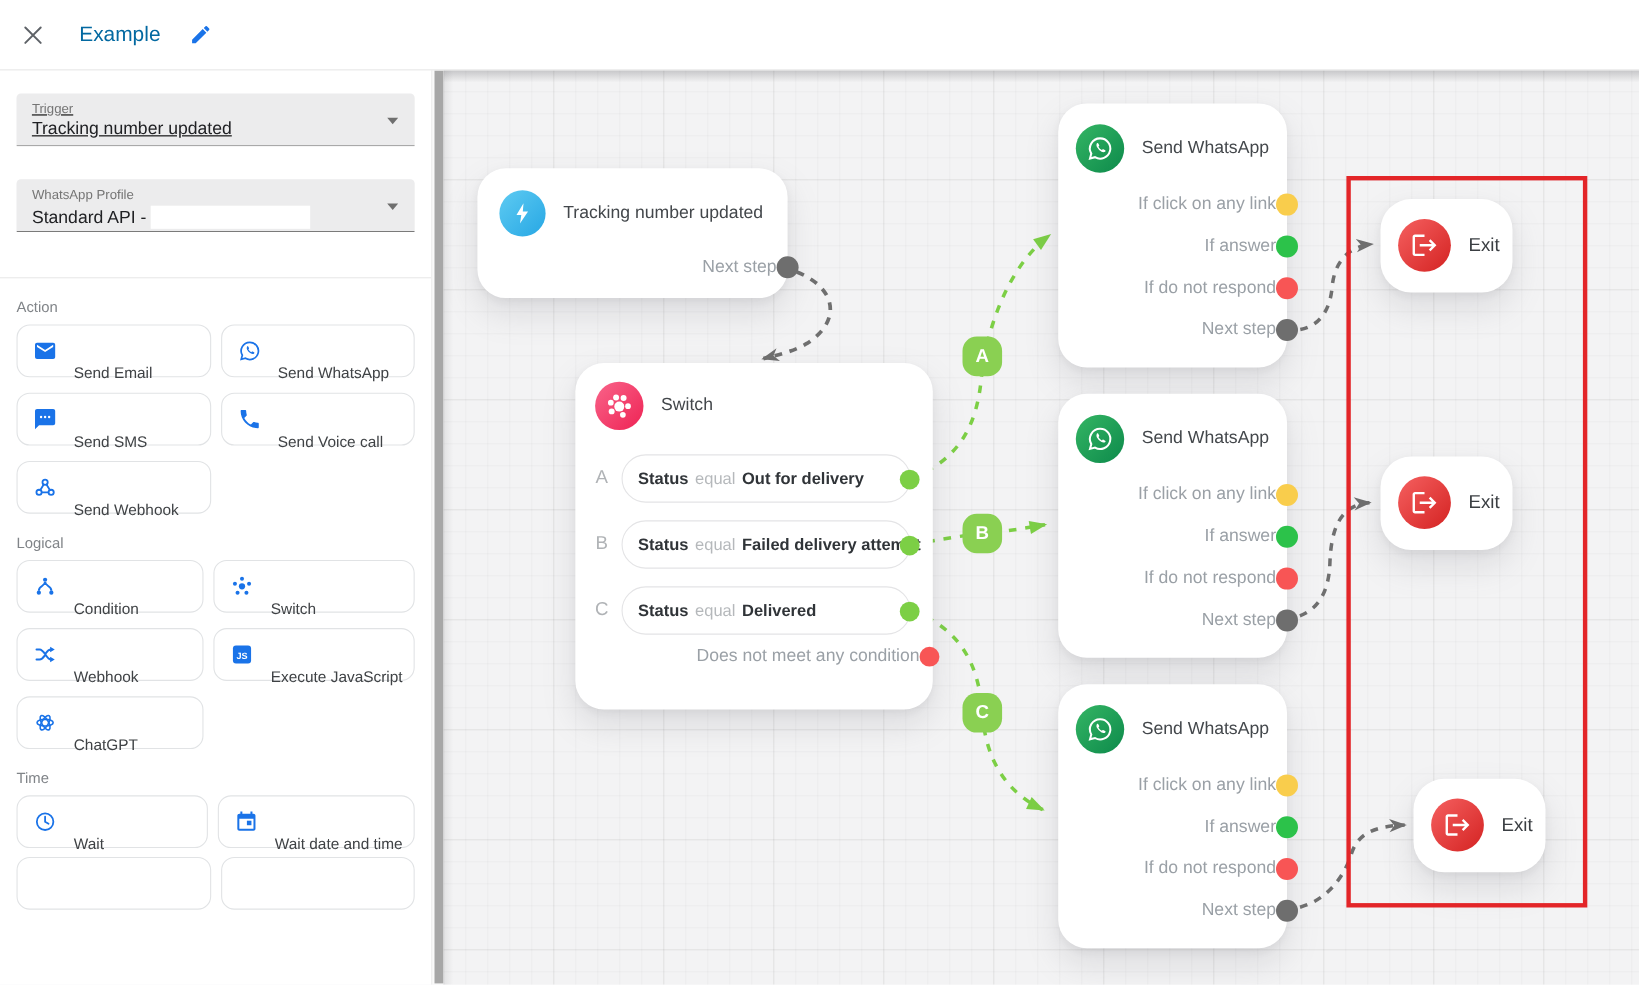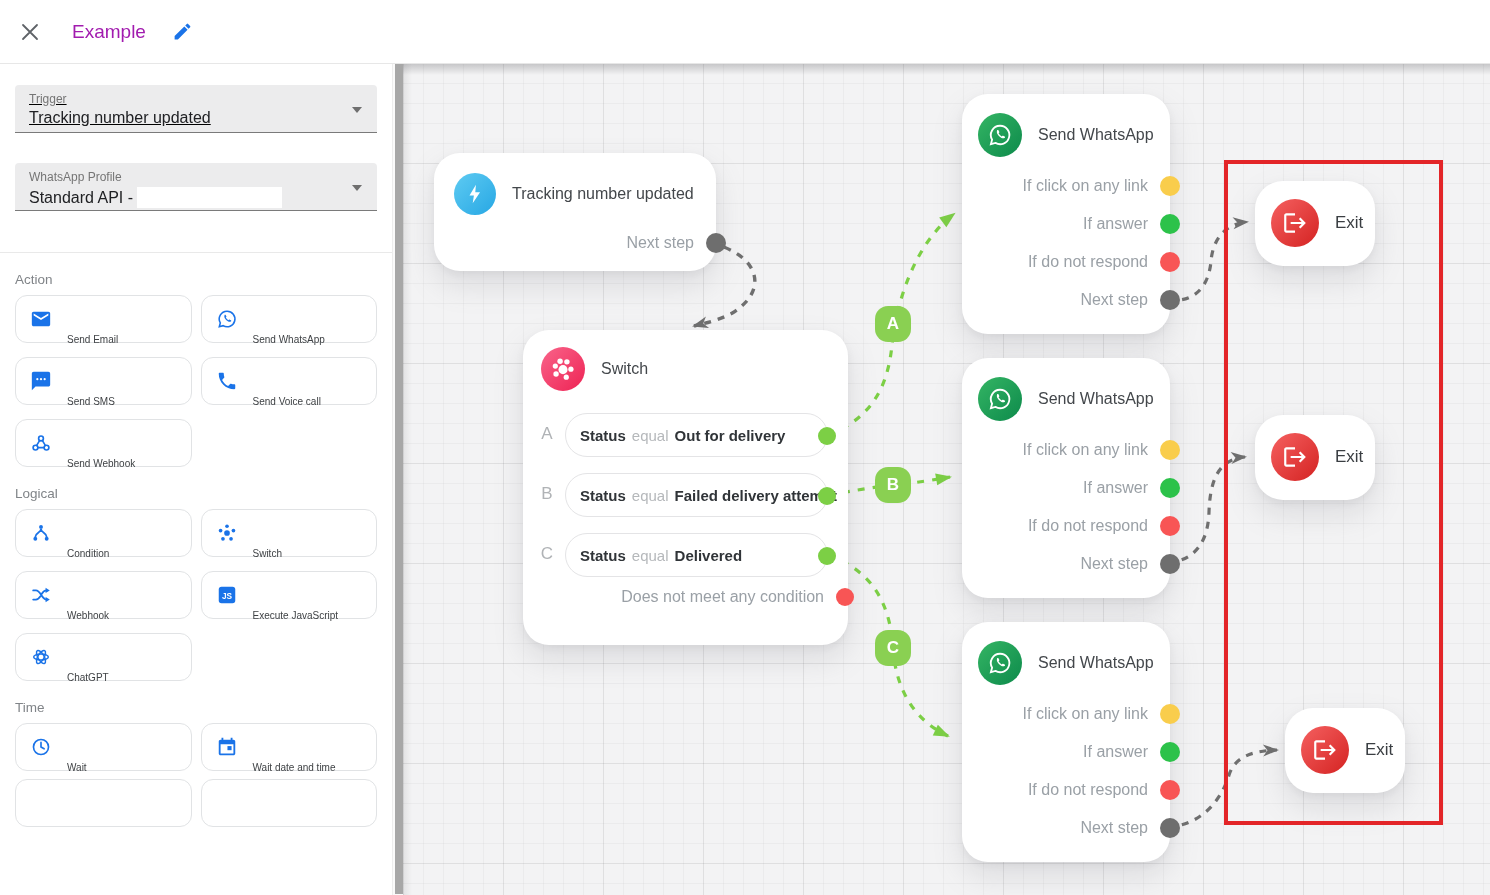--- a/index.html
+++ b/index.html
@@ -5,39 +5,39 @@
   html,body{margin:0;padding:0;}
   body{
     width:1490px;height:895px;position:relative;overflow:hidden;
     font-family:"Liberation Sans","DejaVu Sans",sans-serif;
     background:#fff;-webkit-font-smoothing:antialiased;
   }
   
   .topbar{position:absolute;left:0;top:0;width:1490px;height:63px;background:#fff;
     border-bottom:1px solid #e7e7e7;display:flex;align-items:center;z-index:30;}
   .close-btn{width:36px;height:36px;margin-left:12px;display:flex;align-items:center;justify-content:center;cursor:pointer;}
-  .page-title{margin-left:24px;font-size:19px;font-weight:500;color:#a21caf;}
+  .page-title{margin-left:24px;font-size:19px;font-weight:500;color:#0369a1;}
   .edit-btn{margin-left:22px;width:30px;height:30px;display:flex;align-items:center;justify-content:center;cursor:pointer;}
   
   .sidebar{position:absolute;left:0;top:63px;width:392px;bottom:0;background:#fff;
     overflow:hidden;padding:0 15px;box-sizing:border-box;z-index:20;}
   .mat-select{position:relative;height:48px;background:#ececed;border-radius:4px 4px 0 0;
     border-bottom:1px solid #7a7a7a;padding:7px 40px 0 14px;box-sizing:border-box;cursor:pointer;}
   .mat-select .lbl{font-size:12px;color:#757575;display:block;}
   .mat-select .val{font-size:16px;color:#202124;display:block;margin-top:3px;white-space:nowrap;}
   .mat-select .caret{position:absolute;right:15px;top:22px;width:0;height:0;
     border-left:5px solid transparent;border-right:5px solid transparent;border-top:6px solid #6f6f6f;}
   .redact{display:inline-block;width:145px;height:21px;background:#fff;vertical-align:-5px;margin-left:4px;}
   .sb-divider{height:1px;background:#e9e9e9;margin:41px -15px 0 -15px;}
   .sec-label{font-size:13.5px;color:#808488;margin-top:19px;}
   .btn-grid{display:grid;grid-template-columns:1fr 1fr;gap:14px 9px;margin-top:8px;}
   .action-btn{height:48px;background:#fff;border:1px solid #e1e3e5;border-radius:12px;
     display:flex;align-items:center;padding:0 10px 0 14px;gap:15px;cursor:pointer;box-sizing:border-box;}
   .action-btn .ic{width:22px;height:22px;flex:0 0 22px;display:flex;align-items:center;justify-content:center;}
-  .action-btn .tx{font-size:10px;color:#3f4245;white-space:nowrap;margin-top:40px;}
+  .action-btn .tx{font-size:14px;color:#3f4245;white-space:nowrap;margin-top:40px;}
   
   .vscroll{position:absolute;left:392px;top:63px;width:11px;bottom:0;background:#fafafa;
     border-left:1px solid #ededed;z-index:25;box-sizing:border-box;}
   .vscroll .thumb{position:absolute;left:2px;top:1px;bottom:1px;width:8px;background:#a7a7a7;cursor:pointer;}
   
   .canvas{position:absolute;left:403px;top:63px;width:1087px;height:832px;
     background-color:#f3f3f4;
     background-image:
       linear-gradient(to right, rgba(0,0,0,0.05) 1px, transparent 1px),
       linear-gradient(to bottom, rgba(0,0,0,0.05) 1px, transparent 1px),
@@ -51,21 +51,21 @@
     background:linear-gradient(to right,rgba(70,70,75,.10),rgba(70,70,75,0));pointer-events:none;}
   .flow-card{position:absolute;background:#fff;border-radius:26px;z-index:10;
     box-shadow:0 14px 30px rgba(110,110,120,.18),0 3px 8px rgba(0,0,0,.05);}
   .node-head{position:absolute;left:0;top:0;right:0;display:flex;align-items:center;}
   .node-title{font-size:16px;font-weight:500;color:#43474b;}
   .badge{border-radius:50%;display:flex;align-items:center;justify-content:center;flex:0 0 auto;}
   .badge.blue{background:linear-gradient(135deg,#5ecbf2,#27a7e4);}
   .badge.green{background:linear-gradient(135deg,#34b564,#0d8a4b);}
   .badge.pink{background:linear-gradient(135deg,#f9648a,#ee2354);}
   .badge.redc{background:linear-gradient(135deg,#f56060,#d42322);}
-  .port{position:absolute;display:flex;align-items:center;gap:12px;height:24px;justify-content:center;}
+  .port{position:absolute;display:flex;align-items:center;height:24px;justify-content:center;}
   .port-label{font-size:16px;color:#9aa0a6;white-space:nowrap;}
   .dot{width:20px;height:20px;border-radius:50%;flex:0 0 auto;cursor:pointer;}
   .dot.sm{width:18px;height:18px;}
   .dot-yellow{background:#f9cd4c;} .dot-green{background:#2cc24a;} .dot-red{background:#f85555;}
   .dot-gray{background:#6e6e6e;} .dot-lime{background:#7ccf45;}
   .pill{position:absolute;left:42px;width:263px;height:44px;background:#fff;border:1px solid #e4e4e6;
     border-radius:22px;display:flex;align-items:center;padding:0 14px;box-sizing:border-box;white-space:nowrap;cursor:pointer;}
   .pill .fld,.pill .valx{font-size:15px;font-weight:600;color:#303438;}
   .pill .op{font-size:15px;color:#b5b8bb;margin:0 6px;}
   .branch-letter{position:absolute;left:13px;width:22px;text-align:center;font-size:17px;color:#b0b3b6;}

